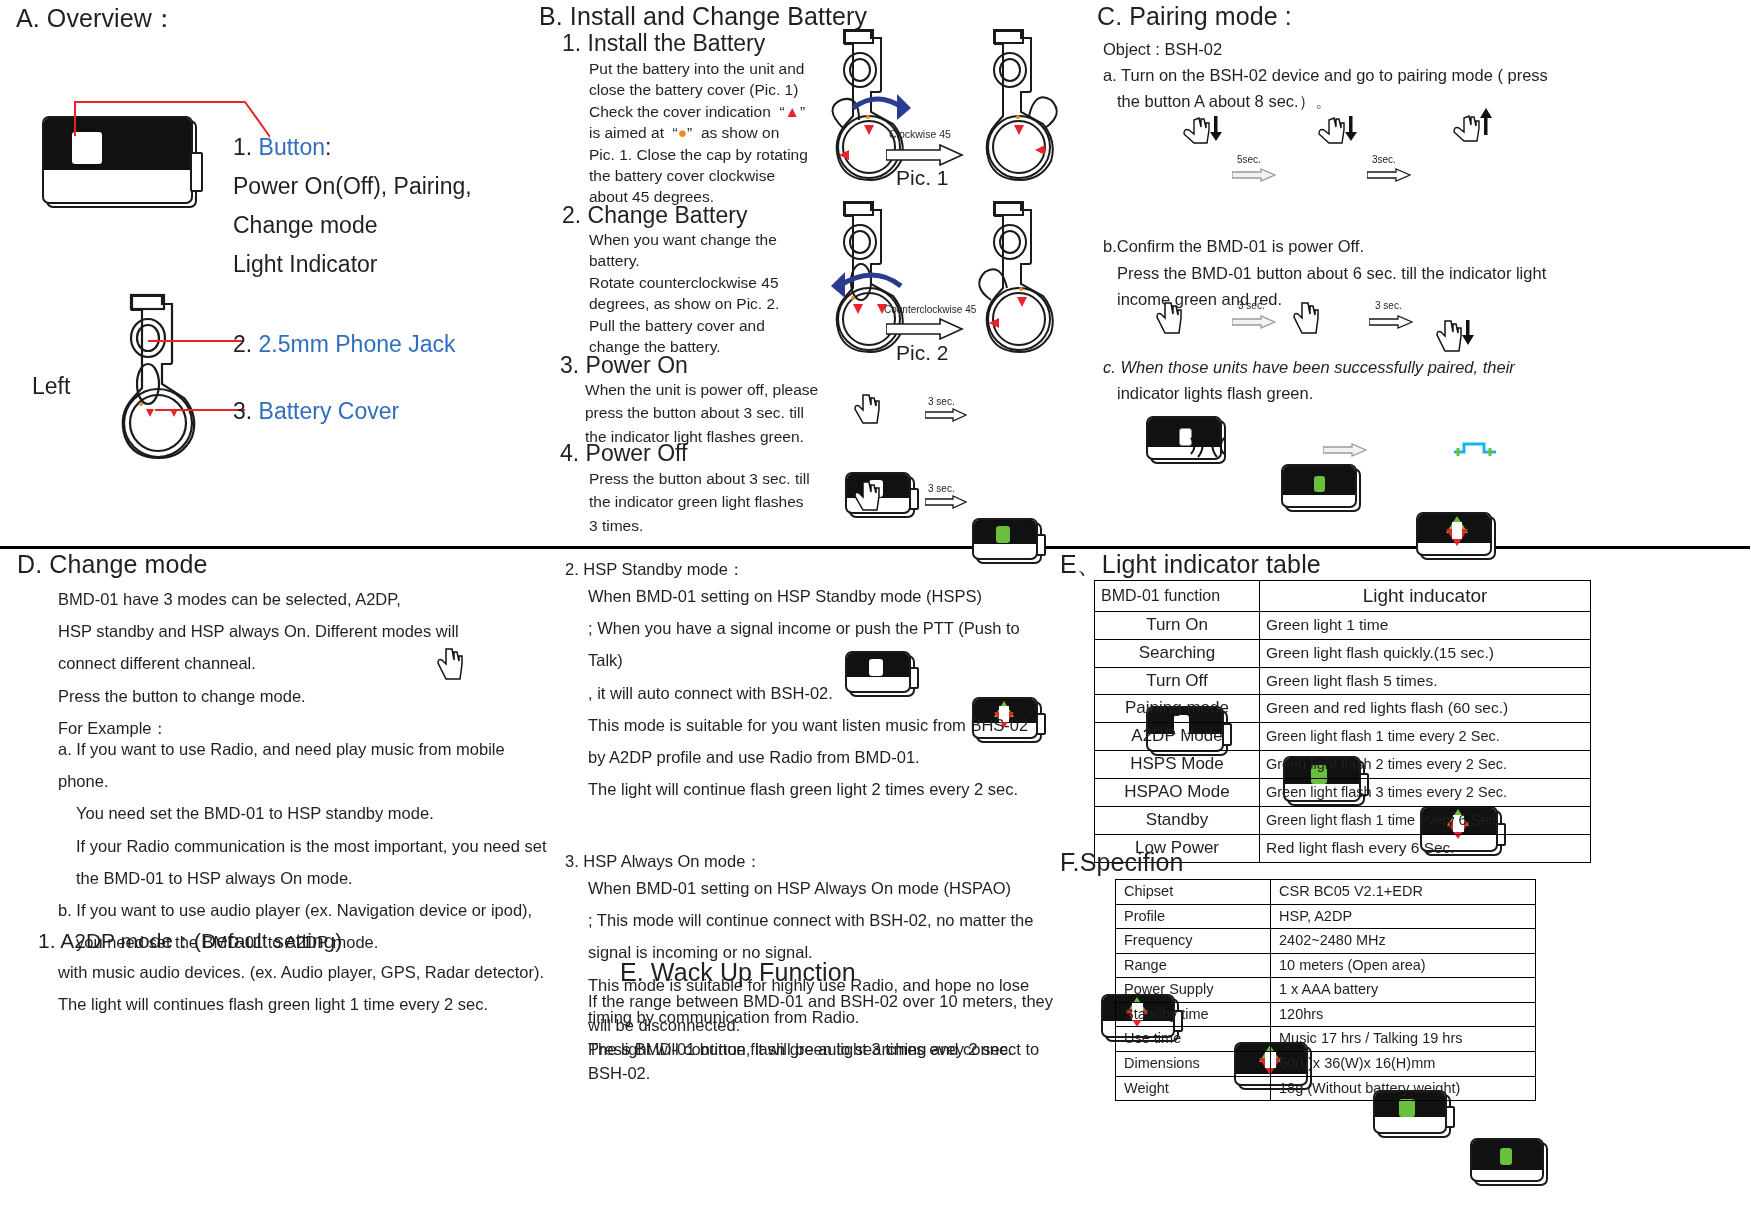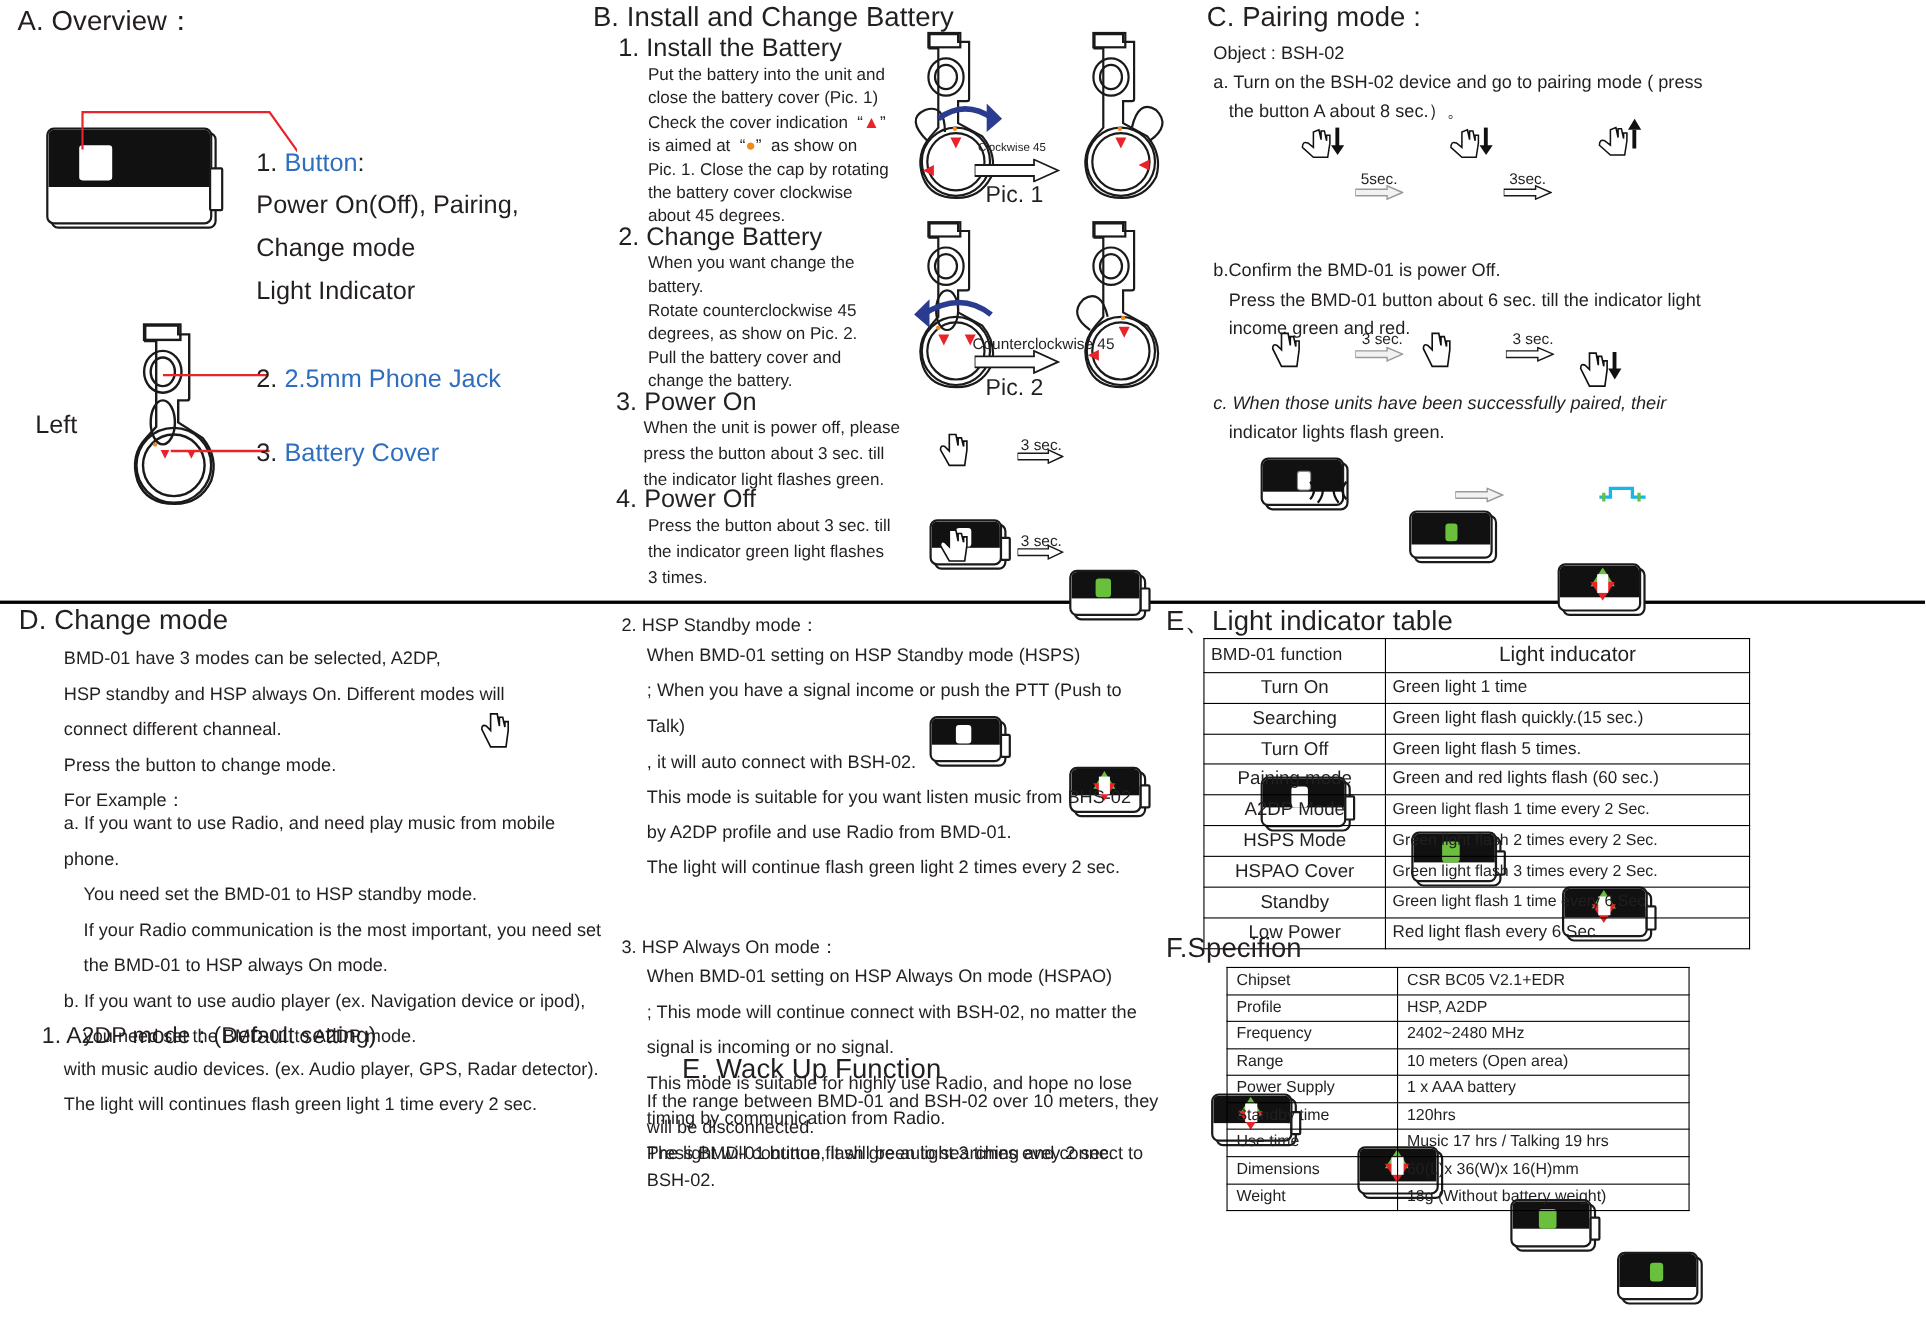--- a/index.html
+++ b/index.html
@@ -12,21 +12,21 @@
     overflow:hidden;
     -webkit-font-smoothing:antialiased;
   }
   .abs{position:absolute;}
   .h1{font-size:25px;font-weight:400;letter-spacing:.1px;}
   .h2{font-size:23px;font-weight:400;}
   .h3{font-size:21px;font-weight:400;}
   .body{font-size:15.5px;line-height:1.38;}
   .body17{font-size:16.5px;line-height:1.95;}
   .blue{color:#2f6ebf;}
-  .tiny{font-size:14px;}
+  .tiny{font-size:10px;}
   .rule{position:absolute;background:#000;height:3px;}
   
   .unit{position:relative;}
   .unit .shellback{position:absolute;left:4px;top:4px;right:0;bottom:0;border:2px solid #1a1a1a;border-radius:7px;background:#fff;}
   .unit .shell{position:absolute;left:0;top:0;right:4px;bottom:4px;border:2px solid #1a1a1a;border-radius:7px;background:#fff;overflow:hidden;}
   .unit .black{position:absolute;left:0;top:0;right:0;height:62%;background:#111;}
   .unit .btn{position:absolute;background:#fff;border-radius:3px;}
   .unit .clip{position:absolute;background:#fff;border:2px solid #1a1a1a;border-radius:2px;}
   
   .hand{position:absolute;}
@@ -504,21 +504,21 @@
       </tr>
     <tr>
         <td class="c1" style="font-size:17px;">A2DP Mode</td>
         <td class="c2" style="font-size:14.5px;">Green light flash 1 time every 2 Sec.</td>
       </tr>
     <tr>
         <td class="c1" style="font-size:17px;">HSPS Mode</td>
         <td class="c2" style="font-size:14.5px;">Green light flash 2 times every 2 Sec.</td>
       </tr>
     <tr>
-        <td class="c1" style="font-size:17px;">HSPAO Cover</td>
+        <td class="c1" style="font-size:17px;">HSPAO Mode</td>
         <td class="c2" style="font-size:14.5px;">Green light flash 3 times every 2 Sec.</td>
       </tr>
     <tr>
         <td class="c1" style="font-size:17px;">Standby</td>
         <td class="c2" style="font-size:14.5px;">Green light flash 1 time every 6 Sec.</td>
       </tr>
     <tr>
         <td class="c1" style="font-size:17px;">Low Power</td>
         <td class="c2">Red light flash every 6 Sec.</td>
       </tr>

